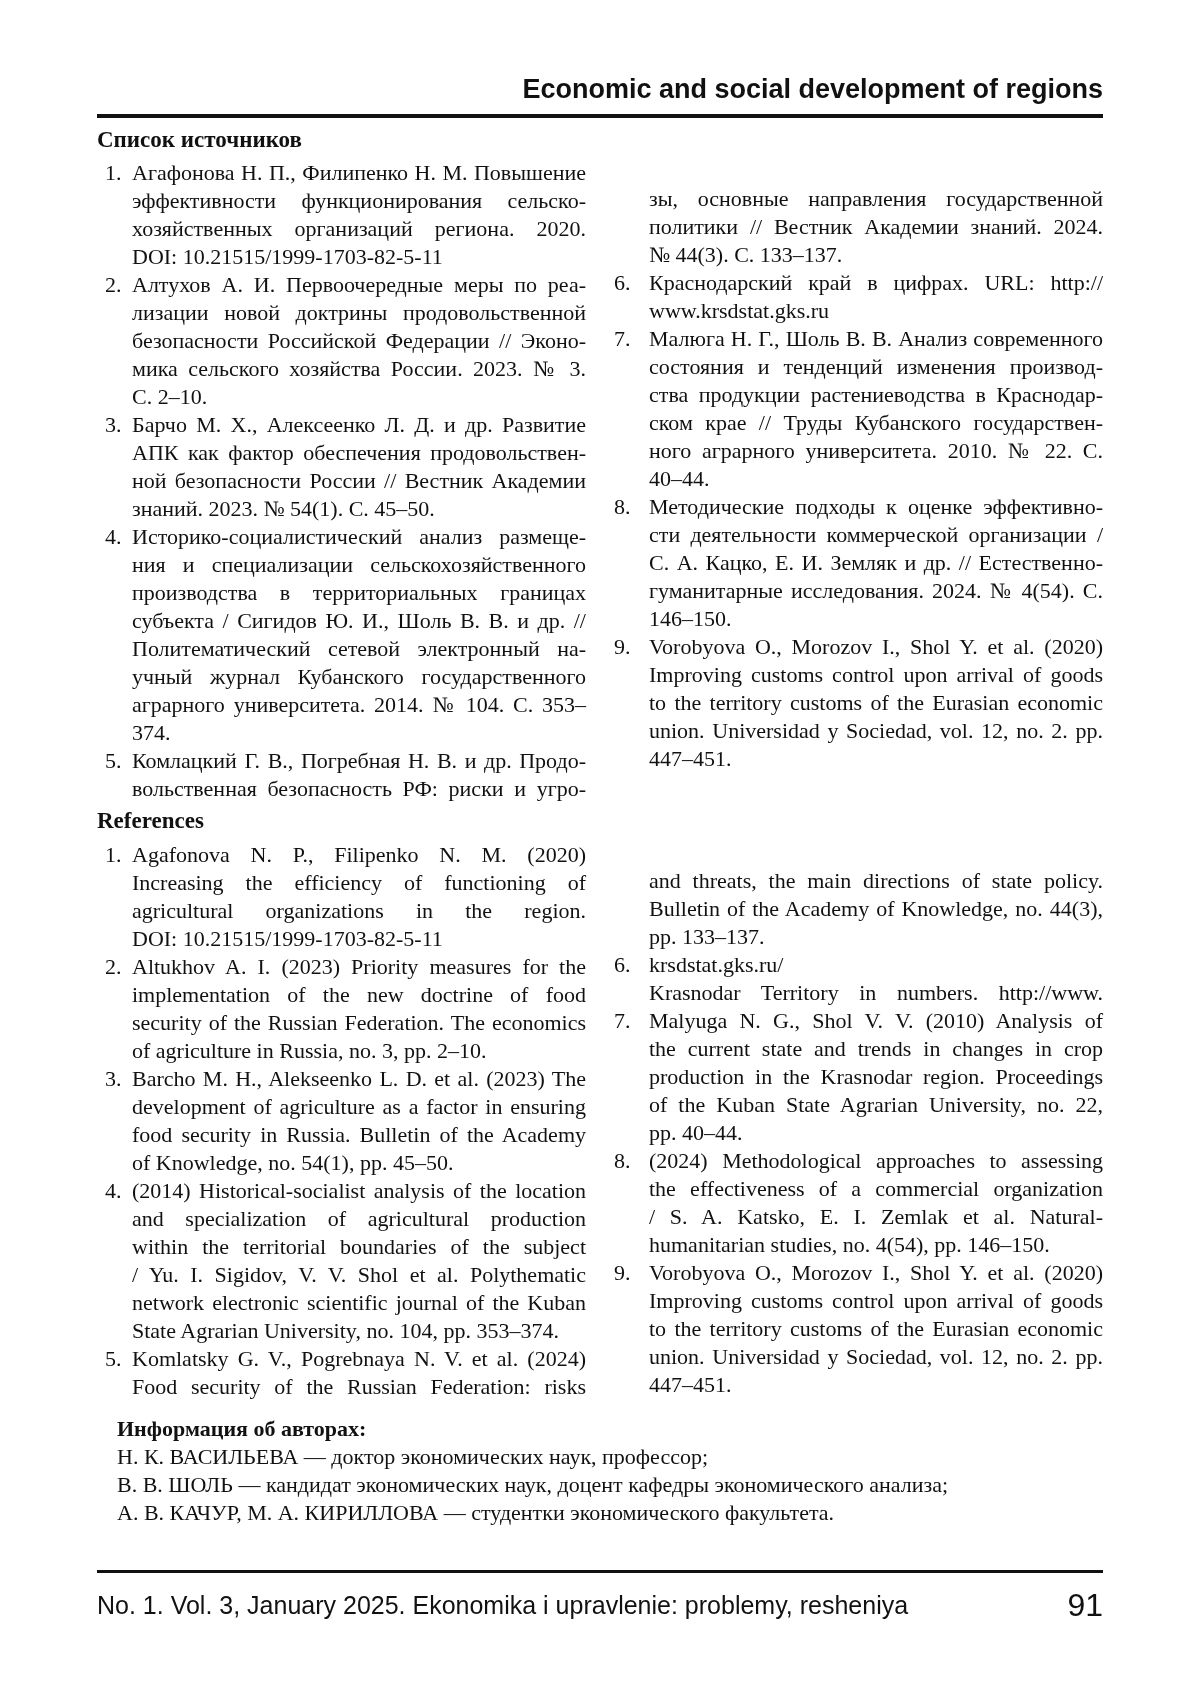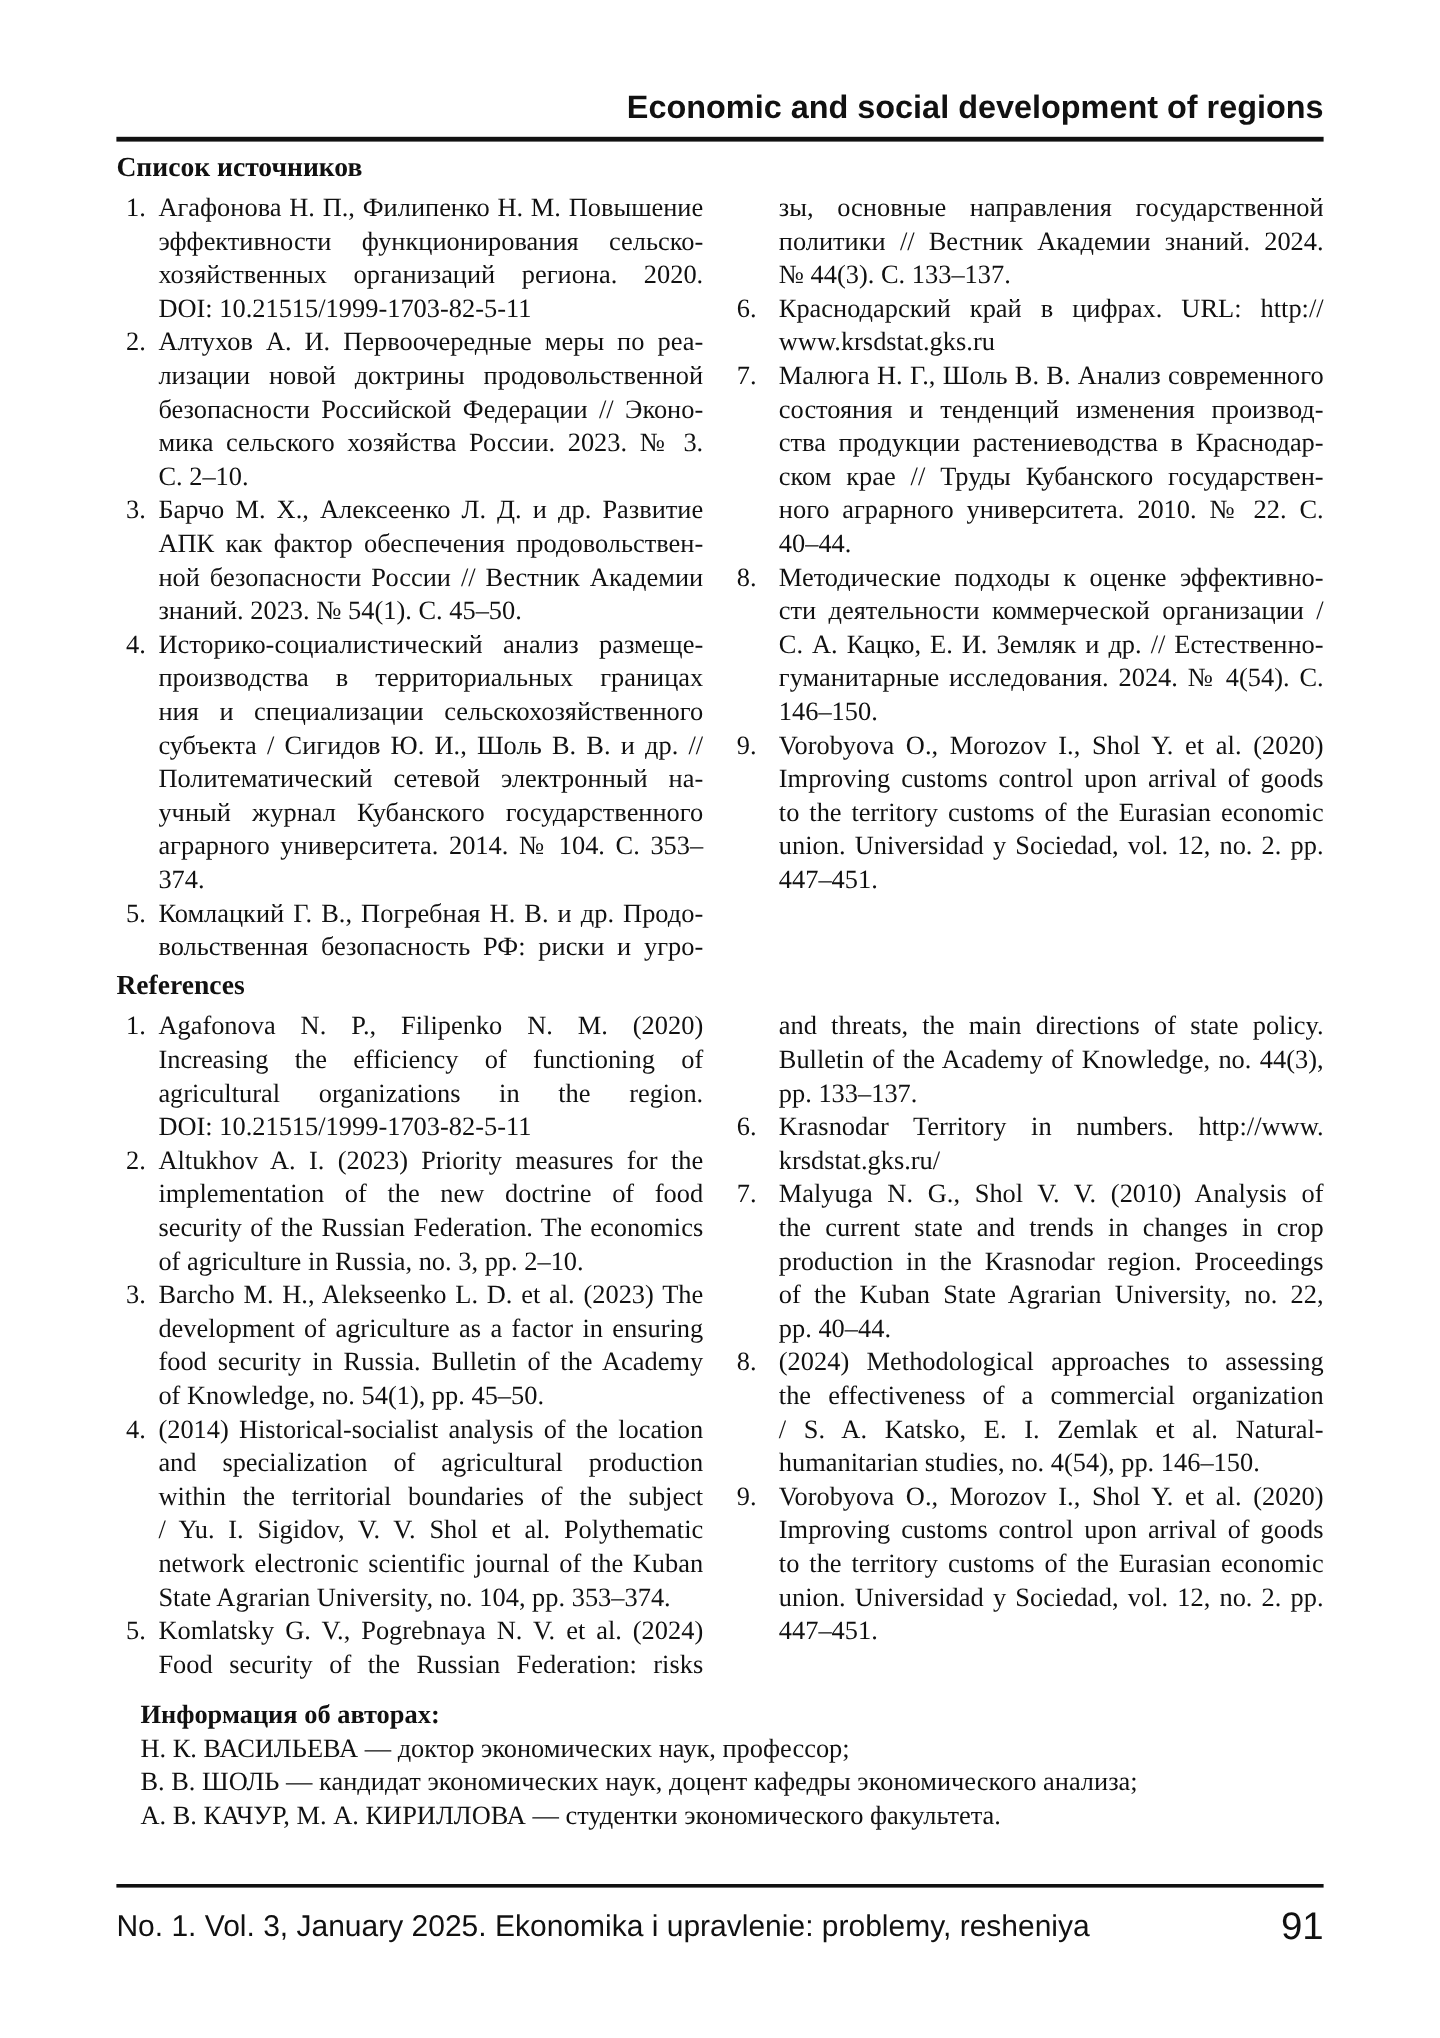--- a/index.html
+++ b/index.html
@@ -26,21 +26,21 @@
   }
   .sec-heading{
     margin:8px 0 0 0;
     font-size:23px;line-height:27px;
     font-weight:bold;text-align:left;
   }
   .sec-heading.refs{margin-top:4px;}
   .cols{display:flex;margin-top:6px;}
   .cols.en{margin-top:7px;}
   .col-l{width:489px;margin-right:26px;flex:none;}
-  .col-r{flex:1;min-width:0;}
+  .col-r{flex:1;min-width:0;margin-top:26px;}
   .ref{display:flex;}
   .num{
     flex:0 0 35px;box-sizing:border-box;padding-left:8px;
     font-size:22px;line-height:28px;
   }
   .col-r .num{flex:0 0 37px;padding-left:2px;}
   .txt{flex:1;min-width:0;}
   .ln{
     font-size:22px;line-height:28px;
     text-align:justify;text-align-last:justify;
@@ -100,22 +100,22 @@
             <div class="ln">Барчо М. Х., Алексеенко Л. Д. и др. Развитие</div>
             <div class="ln">АПК как фактор обеспечения продовольствен-</div>
             <div class="ln">ной безопасности России // Вестник Академии</div>
             <div class="ln last">знаний. 2023. № 54(1). С. 45–50.</div>
           </div>
         </div>
         <div class="ref">
           <div class="num">4.</div>
           <div class="txt">
             <div class="ln">Историко-социалистический анализ размеще-</div>
+            <div class="ln">ния и специализации сельскохозяйственного</div>
             <div class="ln">производства в территориальных границах</div>
-            <div class="ln">ния и специализации сельскохозяйственного</div>
             <div class="ln">субъекта / Сигидов Ю. И., Шоль В. В. и др. //</div>
             <div class="ln">Политематический сетевой электронный на-</div>
             <div class="ln">учный журнал Кубанского государственного</div>
             <div class="ln">аграрного университета. 2014. № 104. С. 353–</div>
             <div class="ln last">374.</div>
           </div>
         </div>
         <div class="ref">
           <div class="num">5.</div>
           <div class="txt">
@@ -228,22 +228,22 @@
           <div class="num"></div>
           <div class="txt">
             <div class="ln">and threats, the main directions of state policy.</div>
             <div class="ln">Bulletin of the Academy of Knowledge, no. 44(3),</div>
             <div class="ln last">pp. 133–137.</div>
           </div>
         </div>
         <div class="ref">
           <div class="num">6.</div>
           <div class="txt">
+            <div class="ln last">krsdstat.gks.ru/</div>
             <div class="ln">Krasnodar Territory in numbers. http://www.</div>
-            <div class="ln last">krsdstat.gks.ru/</div>
           </div>
         </div>
         <div class="ref">
           <div class="num">7.</div>
           <div class="txt">
             <div class="ln">Malyuga N. G., Shol V. V. (2010) Analysis of</div>
             <div class="ln">the current state and trends in changes in crop</div>
             <div class="ln">production in the Krasnodar region. Proceedings</div>
             <div class="ln">of the Kuban State Agrarian University, no. 22,</div>
             <div class="ln last">pp. 40–44.</div>

